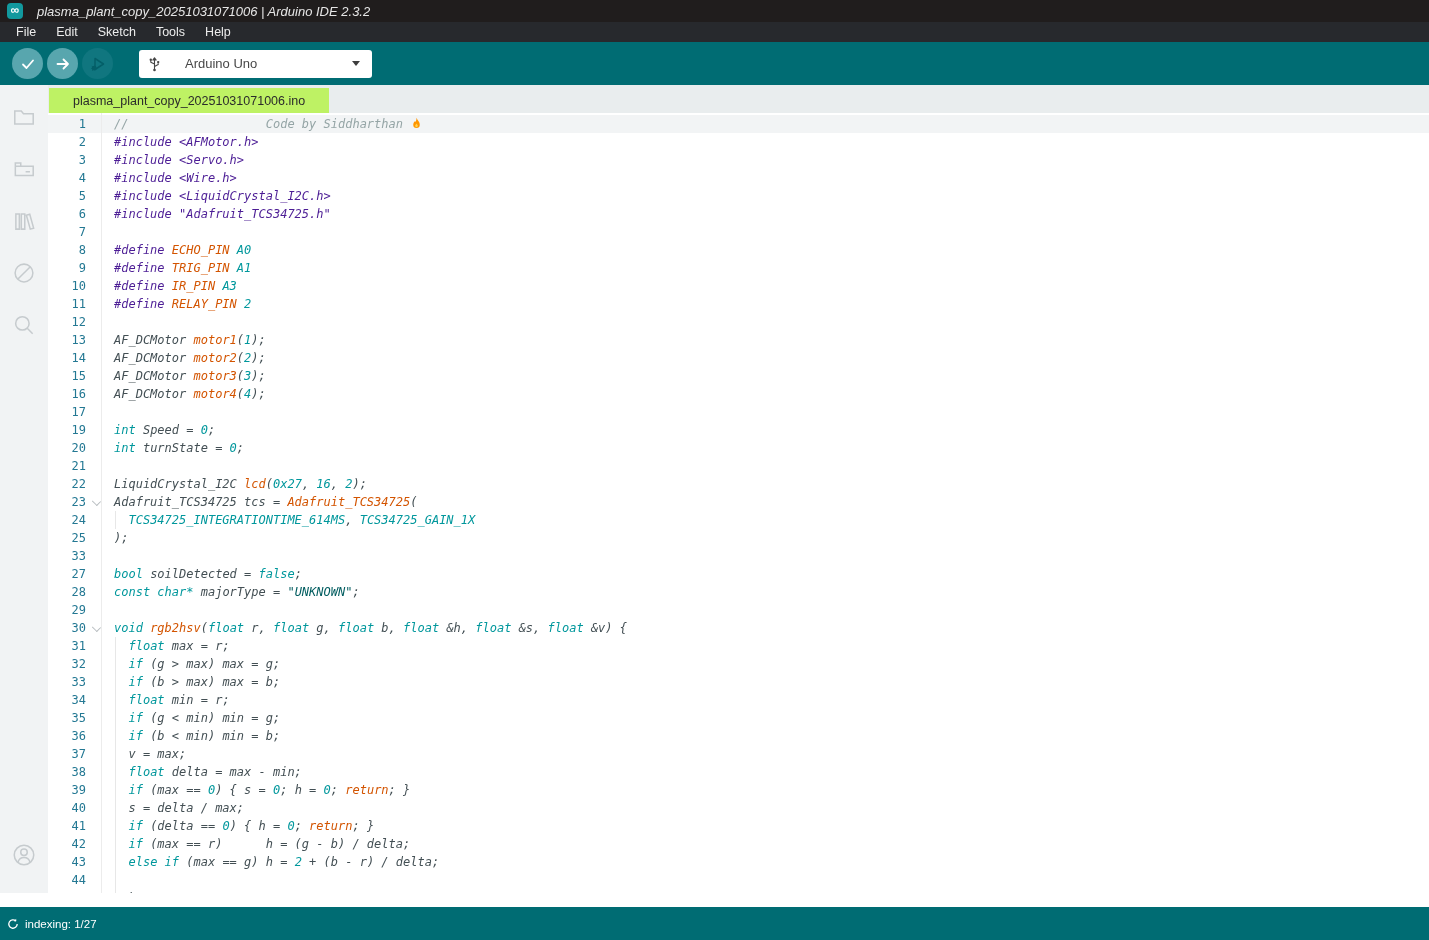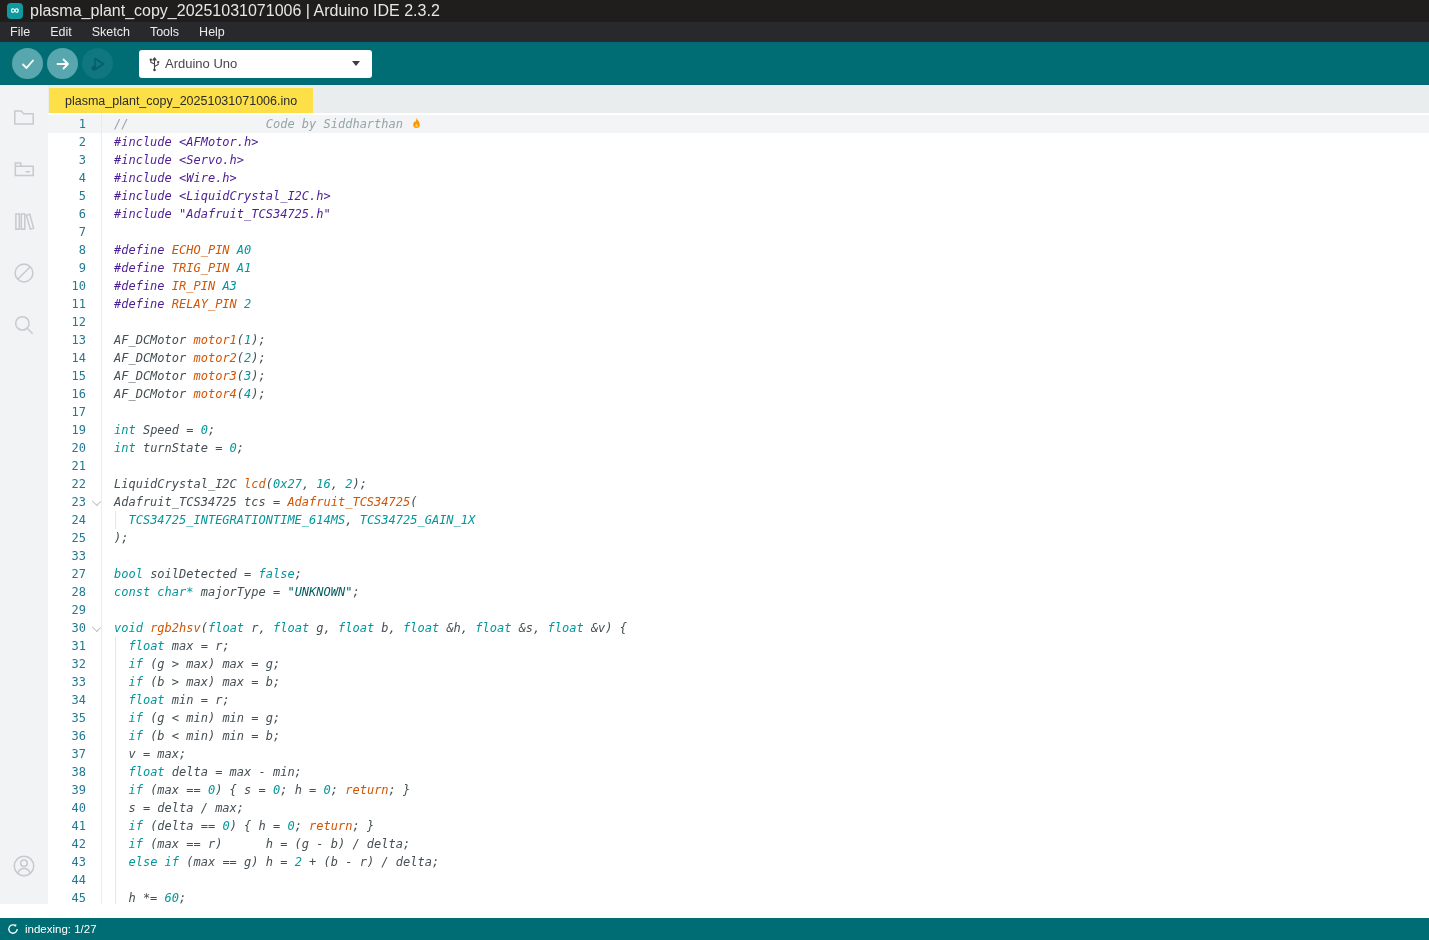--- a/index.html
+++ b/index.html
@@ -2,66 +2,66 @@
 <html><head>
 <meta charset="utf-8">
 <style>
   * { margin:0; padding:0; box-sizing:border-box; }
   html,body { width:1429px; height:940px; overflow:hidden; font-family:"Liberation Sans",sans-serif; background:#fff; }
   .app { width:1429px; height:940px; display:flex; flex-direction:column; }
 
   
   .titlebar { height:22px; background:#201d1d; display:flex; align-items:center; padding-left:7px; flex:none; }
   .logo { width:16px; height:16px; background:#12999e; border-radius:4px; color:#fff; font-size:12px; line-height:15px; text-align:center; font-weight:bold; flex:none; }
-  .wtitle { color:#e6e6e6; font-size:16px; margin-left:7px; }
-
-  
-  .menubar { height:20px; background:#27292d; display:flex; align-items:center; padding-left:0; flex:none; }
+  .wtitle { color:#e6e6e6; font-size:13px; margin-left:14px;font-style:italic; }
+
+  
+  .menubar { height:20px; background:#27292d; display:flex; align-items:center; padding-left:6px; flex:none; }
   .mi { color:#ececec; font-size:12.5px; padding:0 10px; cursor:default; }
 
   
   .toolbar { height:43px; background:#006c73; display:flex; align-items:center; padding-left:12px; flex:none; }
   .tbtn { width:31px; height:31px; border-radius:50%; border:none; background:#58a6ae; margin-right:4px; display:flex; align-items:center; justify-content:center; cursor:pointer; flex:none; }
   .tbtn.dbg { background:#10767f; }
   .boardsel { margin-left:22px; width:233px; height:28px; background:#fff; border-radius:3px; display:flex; align-items:center; padding:0 12px 0 9px; cursor:pointer; flex:none; }
-  .bname { font-size:13px; color:#474747; margin-left:4px; flex:1; }
+  .bname { font-size:13px; color:#474747; margin-left:24px; flex:1; }
   .caret { width:0; height:0; border-left:4.5px solid transparent; border-right:4.5px solid transparent; border-top:5px solid #3e3e3e; }
 
   
   .main { flex:1; display:flex; min-height:0; }
   .sidebar { width:48px; background:#f1f3f4; display:flex; flex-direction:column; align-items:center; padding-top:8px; flex:none; }
   .sitem { width:48px; height:48px; display:flex; align-items:center; justify-content:center; cursor:pointer; margin-bottom:4px; }
   .sitem svg { stroke:#c6cbce; fill:none; stroke-width:1.4; }
   .spacer { flex:1; }
   .account { margin-bottom:14px; }
 
   .right { flex:1; display:flex; flex-direction:column; min-width:0; }
   .tabbar { height:28px; background:#e9edee; display:flex; align-items:flex-end; flex:none; }
-  .tab { height:25px; margin-left:1px; background:#fde047; display:flex; align-items:center; padding:0 16px; font-size:12.5px; color:#2b2b2b; cursor:pointer; }
+  .tab { height:25px; margin-left:1px; background:#bef264; display:flex; align-items:center; padding:0 24px; font-size:12.5px; color:#2b2b2b; cursor:pointer; }
 
   
   .editor { flex:1; background:#fff; position:relative; overflow:hidden; padding-top:2px; }
   .marginline { position:absolute; left:53px; top:0; bottom:0; width:1px; background:#ececec; z-index:2; }
   .crow { height:18px; line-height:18px; display:flex; position:relative; font-family:"DejaVu Sans Mono",monospace; font-size:12px; }
   .crow.hl { background:#f2f4f5; }
   .lnum { width:38px; flex:none; text-align:right; color:#237893; }
   .fold { width:28px; flex:none; position:relative; }
   .chev { position:absolute; left:7px; top:5px; width:7px; height:7px; border-right:1.6px solid #b6bcbf; border-bottom:1.6px solid #b6bcbf; transform:rotate(45deg) scaleY(0.85); }
   .ctext { white-space:pre;font-style:italic; }
   .iguide { position:absolute; left:67px; top:0; bottom:0; width:1px; background:#e7e7e7; }
   .cmt { color:#95a5a6; }
   .pre { color:#4c1d95; }
   .kw  { color:#00979c; }
   .fn  { color:#d35400; }
   .str { color:#005c5f; }
   .pln { color:#434f54; }
   .flame { display:inline-block; vertical-align:-2px; }
 
   
-  .statusbar { height:22px; background:#006c73; display:flex; align-items:center; padding:0 7px; flex:none; color:#fff; font-size:11.5px;margin-top:14px; }
+  .statusbar { height:33px; background:#006c73; display:flex; align-items:center; padding:0 7px; flex:none; color:#fff; font-size:11.5px;margin-top:14px; }
   .statusbar .txt { margin-left:6px; }
 </style>
 </head>
 <body>
 
 <div class="app">
 
   <div class="titlebar">
     <span class="logo">∞</span>
     <span class="wtitle">plasma_plant_copy_20251031071006 | Arduino IDE 2.3.2</span>

